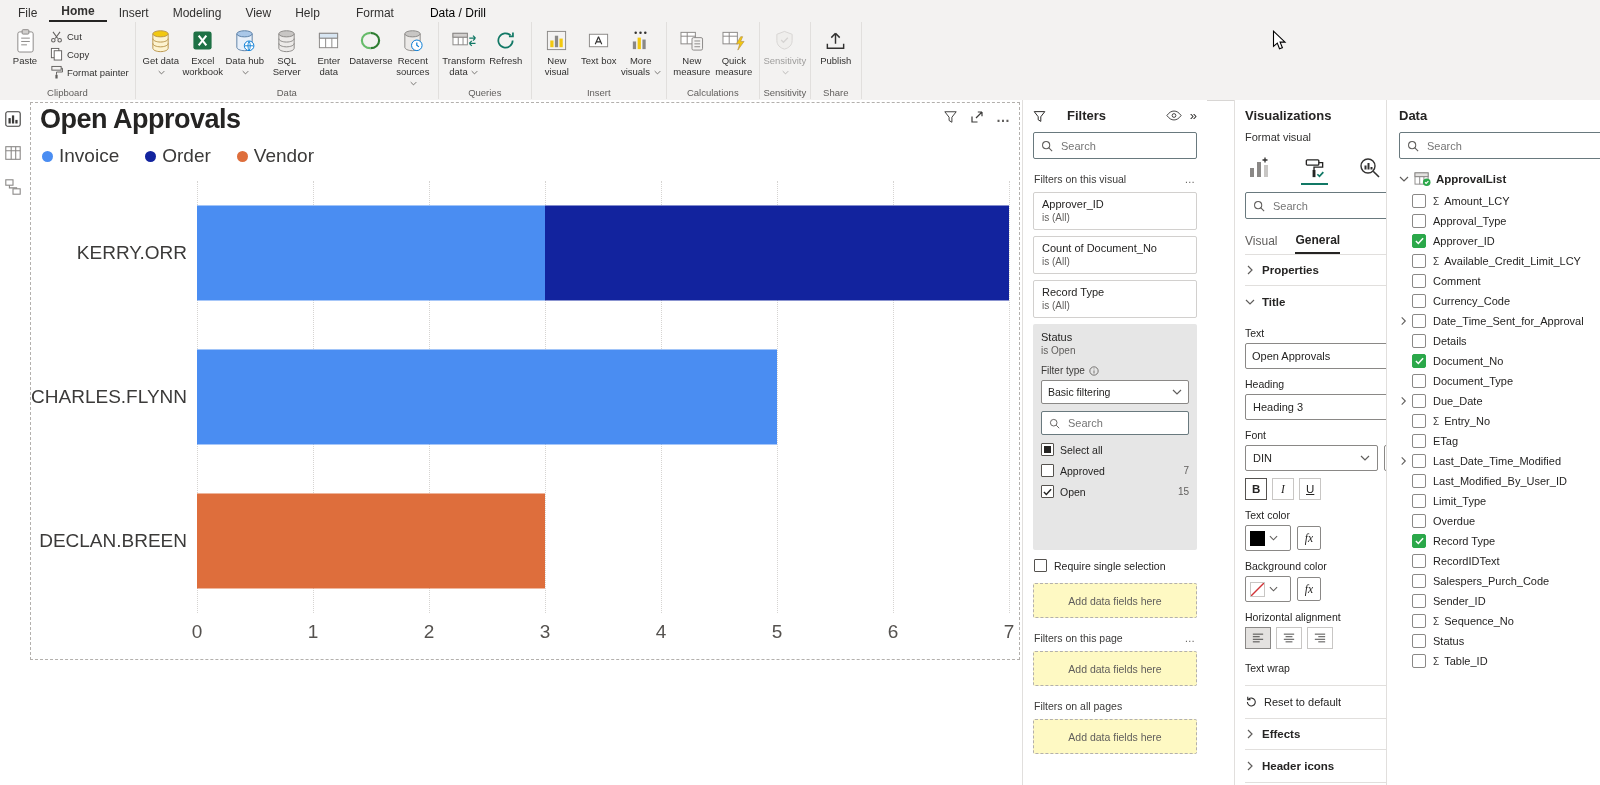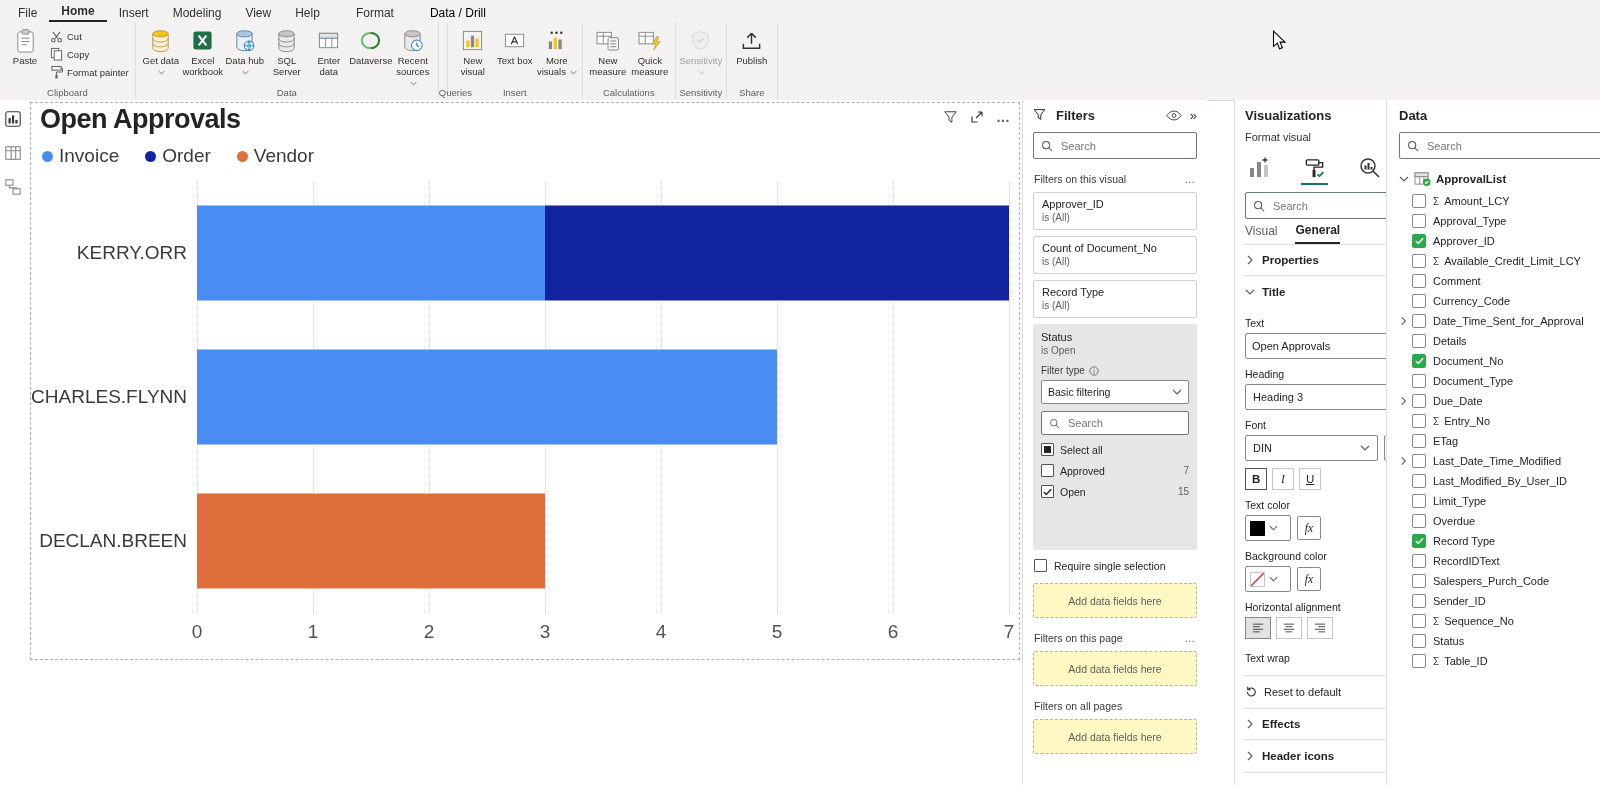--- a/index.html
+++ b/index.html
@@ -43,21 +43,21 @@
   .plot-area{position:absolute;left:158px;right:0;top:0;bottom:40px}
   .gl{position:absolute;top:0;bottom:0;border-left:1px dotted #d6d4d2}
   .rows{position:absolute;inset:0;display:flex;flex-direction:column}
   .brow{flex:1;position:relative}
   .seg{position:absolute;top:50%;transform:translateY(-50%);height:66%}
   .ticks-row{position:absolute;left:158px;right:0;bottom:0;height:40px}
   .tick{position:absolute;top:8px;transform:translateX(-50%);font-size:19px;color:#55524f}
   
   .pane{position:absolute;top:100px;bottom:0;background:#fff;border-left:1px solid #e1dfdd;overflow:hidden}
   .pane-h{display:flex;align-items:center;justify-content:space-between;margin-top:8px;font-size:13px;font-weight:700;color:#252423}
-  .ph-left{display:flex;align-items:flex-start;gap:10px}
+  .ph-left{display:flex;align-items:flex-end;gap:21px}
   .ph-icons{display:flex;align-items:center;gap:8px;color:#323130}
   .chev2{font-size:13px;font-weight:400;cursor:pointer;color:#323130}
   .searchbox{display:flex;align-items:center;gap:6px;border:1px solid #69797e;border-radius:2px;height:25px;
              padding:0 7px;background:#fff;margin-top:9px}
   .searchbox input{border:none;outline:none;flex:1;font-size:11px;min-width:0;background:transparent;color:#323130;
                    font-family:"Liberation Sans",sans-serif}
   .dots{color:#605e5c;letter-spacing:1px;cursor:pointer}
   
   .filters{left:1022px;width:164px;padding:0 10px}
   .sect{display:flex;justify-content:space-between;align-items:center;color:#3b3a39;font-size:10.5px;margin:14px 1px 7px}
@@ -76,21 +76,21 @@
   .cb.ind span{width:7px;height:7px;background:#252423;display:block}
   .reqrow{display:flex;gap:7px;align-items:center;font-size:10.5px;color:#252423;margin:2px 1px 11px;cursor:pointer}
   .addbox{border:1px dashed #b3b0ad;border-radius:2px;height:33px;display:flex;align-items:center;justify-content:center;
           font-size:10.5px;color:#605e5c;background:#fef9c3;margin-bottom:4px}
   
   .viz{left:1234px;width:200px;padding:0 12px 0 10px}
   .subt{font-size:11px;color:#323130;margin-top:8px}
   .vicons{display:flex;gap:32px;align-items:center;margin:10px 2px 2px;height:30px}
   .vico{position:relative;cursor:pointer}
   .vico.active:after{content:"";position:absolute;left:-2px;right:-2px;bottom:-5px;height:2px;background:#117865}
-  .vtabs{display:flex;align-items:center;gap:18px;margin-top:4px;border-bottom:1px solid #e1dfdd;padding-bottom:0}
+  .vtabs{display:flex;align-items:center;gap:18px;margin-top:14px;border-bottom:1px solid #e1dfdd;padding-bottom:0}
   .vtab{font-size:12px;color:#605e5c;padding-bottom:5px;cursor:pointer}
   .vtab.active{color:#252423;font-weight:700;border-bottom:2px solid #252423}
   .vtabs .dots{margin-left:auto;padding-bottom:5px}
   .secrow{display:flex;align-items:center;gap:7px;font-size:11.5px;font-weight:700;color:#252423;padding:9px 0;cursor:pointer}
   .vdiv{border-top:1px solid #e1dfdd}
   .pill{width:31px;height:14px;border-radius:8px;background:#252423;display:inline-flex;align-items:center;
         margin-left:auto;cursor:pointer;flex:none}
   .pill .pt{color:#fff;font-size:8px;margin-left:5px}
   .pill .knob{width:10px;height:10px;border-radius:50%;background:#fff;margin-left:auto;margin-right:2px}
   .ctll{font-size:10.5px;color:#252423;margin:9px 0 4px}
@@ -270,20 +270,44 @@
               </svg>
             </span>
     <span class="rlbl">Recent sources <svg class="chv" width="7" height="5" viewBox="0 0 10 6">
                 <path d="M1 1l4 4 4-4"></path>
               </svg></span>
           </div>
         </div>
         <div class="rgroup-label">Data</div>
       </div>
       <div class="rgroup">
+        <div class="rbuttons">
+          <div class="rbtn">
+    <span class="ric">
+              <svg width="26" height="23" viewBox="0 0 26 24">
+                <rect x="1.5" y="4.5" width="15" height="12" fill="#fff" stroke="#8a8886"></rect>
+                <path d="M1.5 8.5h15M7 4.5v12M12 4.5v12" stroke="#8a8886"></path>
+                <rect x="1.5" y="4.5" width="15" height="4" fill="#d2d0ce" stroke="#8a8886"></rect>
+                <path d="M18.5 9.5H25M25 9.5l-2.6-2.6M25 9.5l-2.6 2.6M25 15h-6.5m0 0 2.6-2.6M18.5 15l2.6 2.6" fill="none" stroke="#117865" stroke-width="1.3"></path>
+              </svg>
+            </span>
+    <span class="rlbl">Transform data <svg class="chv" width="7" height="5" viewBox="0 0 10 6">
+                <path d="M1 1l4 4 4-4"></path>
+              </svg></span>
+          </div>
+          <div class="rbtn">
+    <span class="ric">
+              <svg width="21" height="21" viewBox="0 0 22 22">
+                <path d="M18.5 11a7.5 7.5 0 1 1-2.2-5.3" fill="none" stroke="#117865" stroke-width="1.8"></path>
+                <path d="M18.8 2.5v4.2h-4.2" fill="none" stroke="#117865" stroke-width="1.8"></path>
+              </svg>
+            </span>
+    <span class="rlbl">Refresh</span>
+          </div>
+        </div>
         <div class="rgroup-label">Queries</div>
       </div>
       <div class="rgroup">
         <div class="rbuttons">
           <div class="rbtn">
     <span class="ric">
               <svg width="23" height="23" viewBox="0 0 24 24">
                 <rect x="2.5" y="2.5" width="19" height="19" fill="none" stroke="#8a8886"></rect>
                 <rect x="5.5" y="12" width="3.4" height="7" fill="#f2c80f"></rect>
                 <rect x="10.3" y="7" width="3.4" height="12" fill="#8a8886"></rect>

